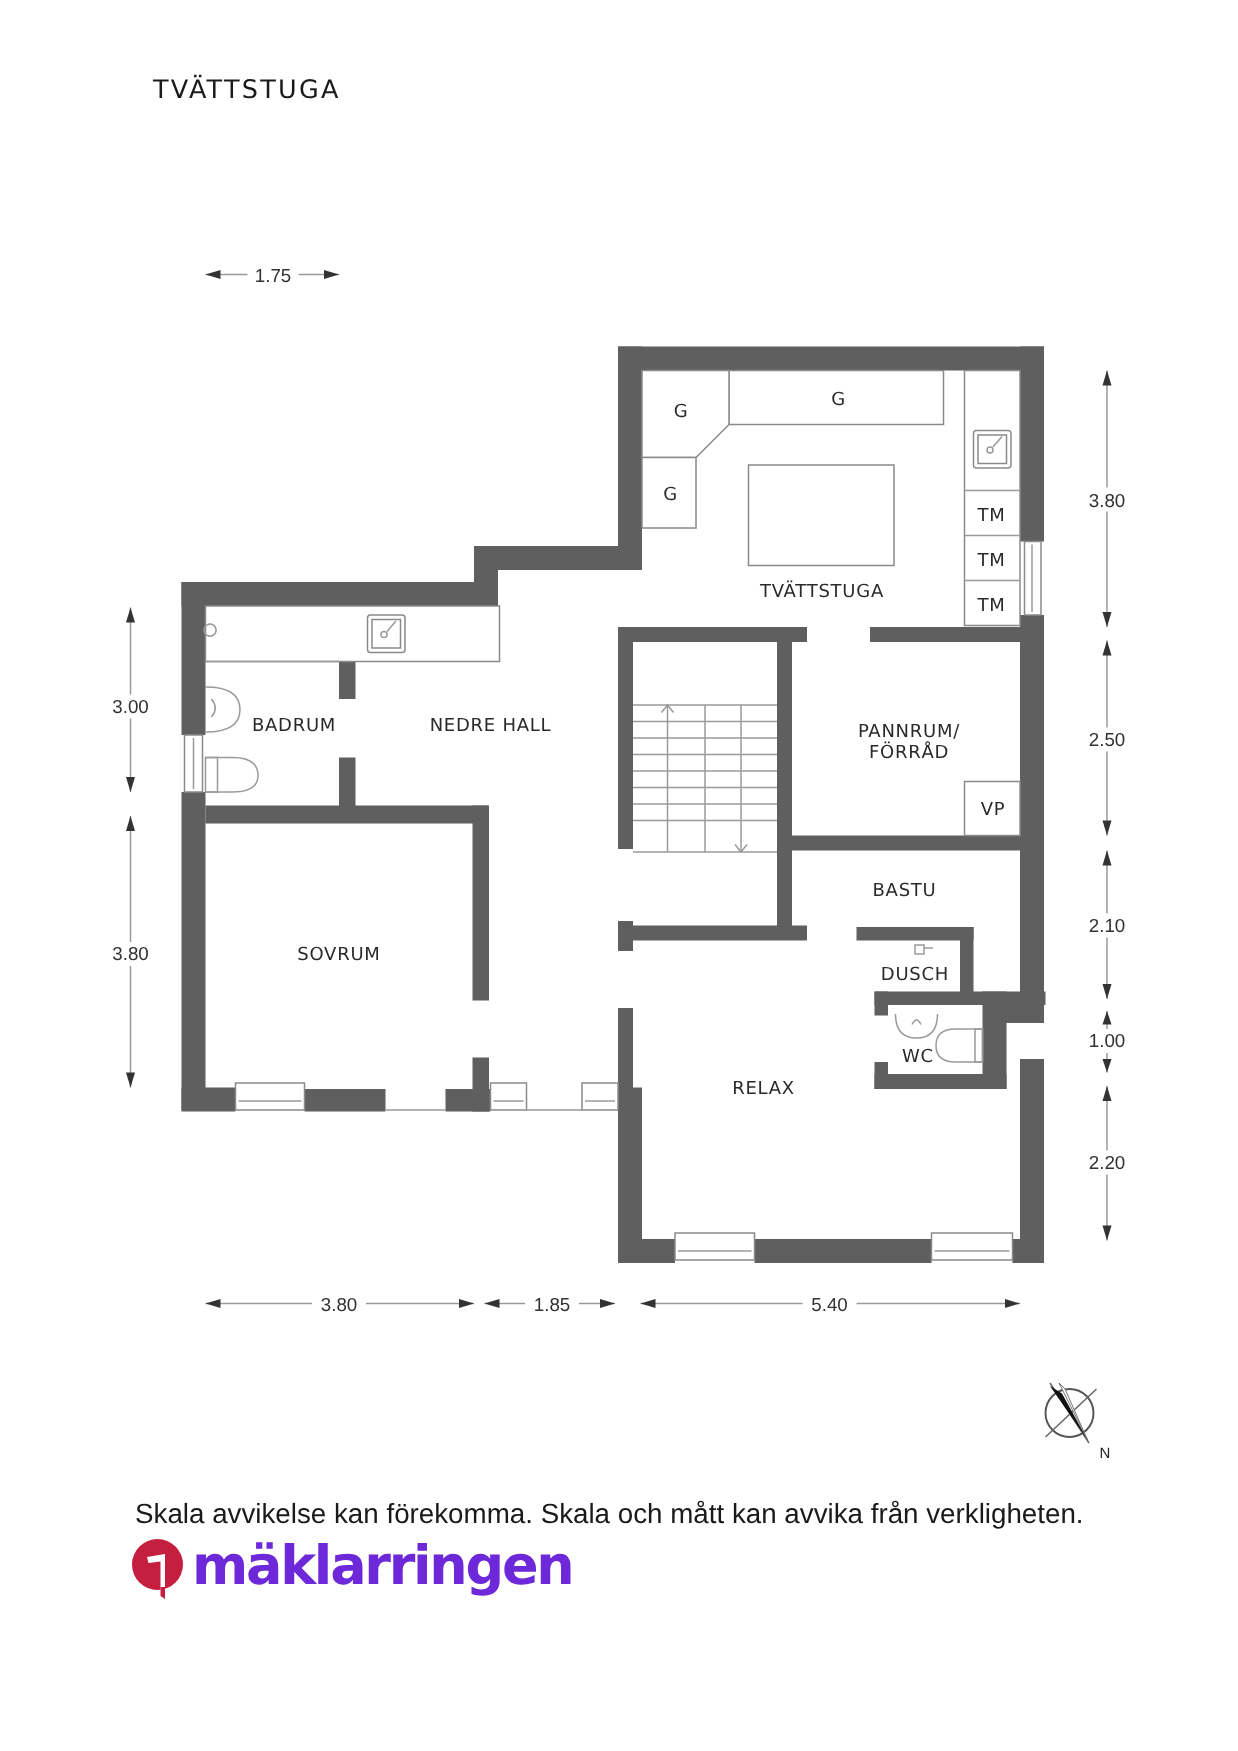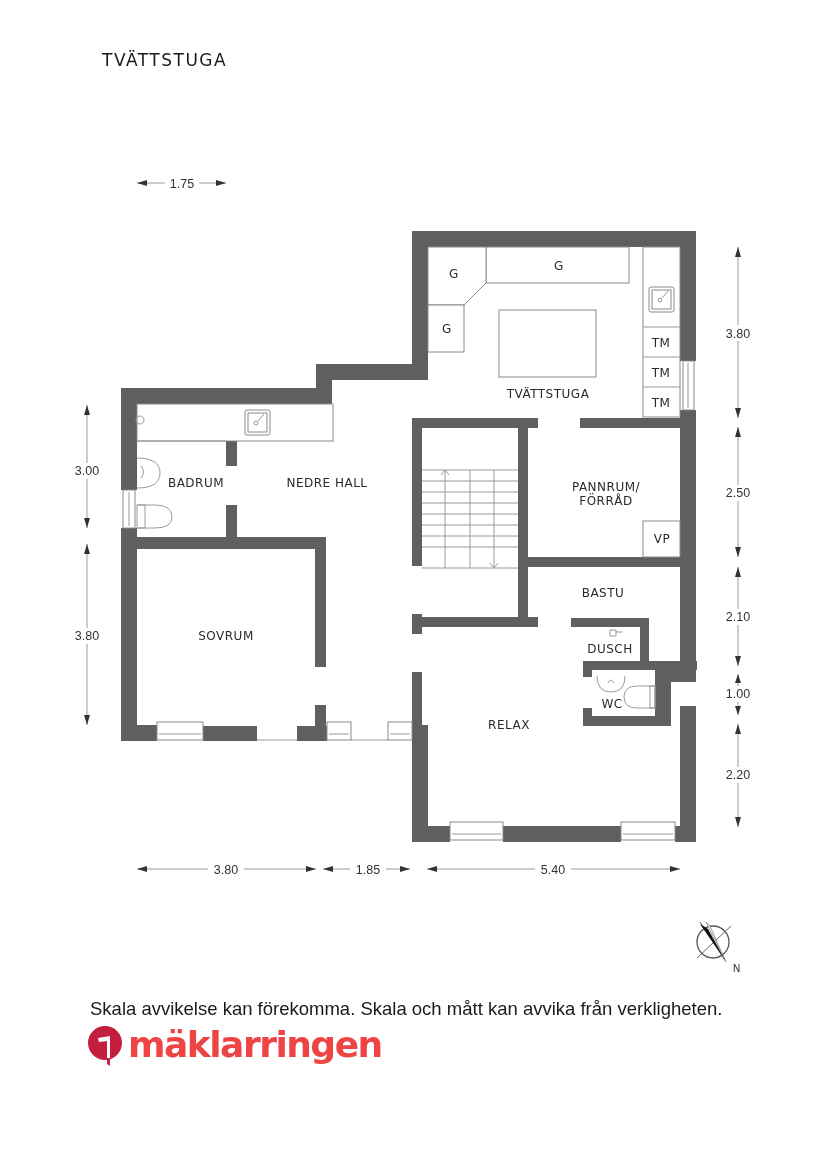--- a/index.html
+++ b/index.html
@@ -9,21 +9,21 @@
   .wall{fill:#5f5f60;}
   .line{stroke:#9a9a9a;stroke-width:1;fill:none;}
   .fix{stroke:#8a8a8a;stroke-width:1;fill:#fff;}
   .lbl{font-family:"DejaVu Sans",sans-serif;font-size:12px;fill:#2a2a2a;letter-spacing:0.5px;text-anchor:middle;}
   .dim{font-family:"Liberation Sans",sans-serif;font-size:12.5px;fill:#333;text-anchor:middle;}
   .dline{stroke:#9a9a9a;stroke-width:1;}
   .arrow{fill:#333;}
   .disclaimer{position:absolute;left:90px;top:998px;font-size:18.5px;color:#1a1a1a;font-family:"Liberation Sans",sans-serif;}
   .logo{position:absolute;left:86px;top:1024px;display:flex;align-items:center;}
   .logo-mark{width:38px;height:42px;}
-  .logo-text{font-family:"DejaVu Sans",sans-serif;font-weight:bold;font-size:36px;color:#ef4444;letter-spacing:-1.5px;margin-left:4px;line-height:1;}
+  .logo-text{font-family:"DejaVu Sans",sans-serif;font-weight:bold;font-size:36px;color:#6d28d9;letter-spacing:-1.5px;margin-left:4px;line-height:1;}
 </style>
 </head>
 <body>
 
 <div class="title">TVÄTTSTUGA</div>
 
 <svg class="plan" width="825" height="990" viewBox="0 0 825 990">
 
   <g>
 

